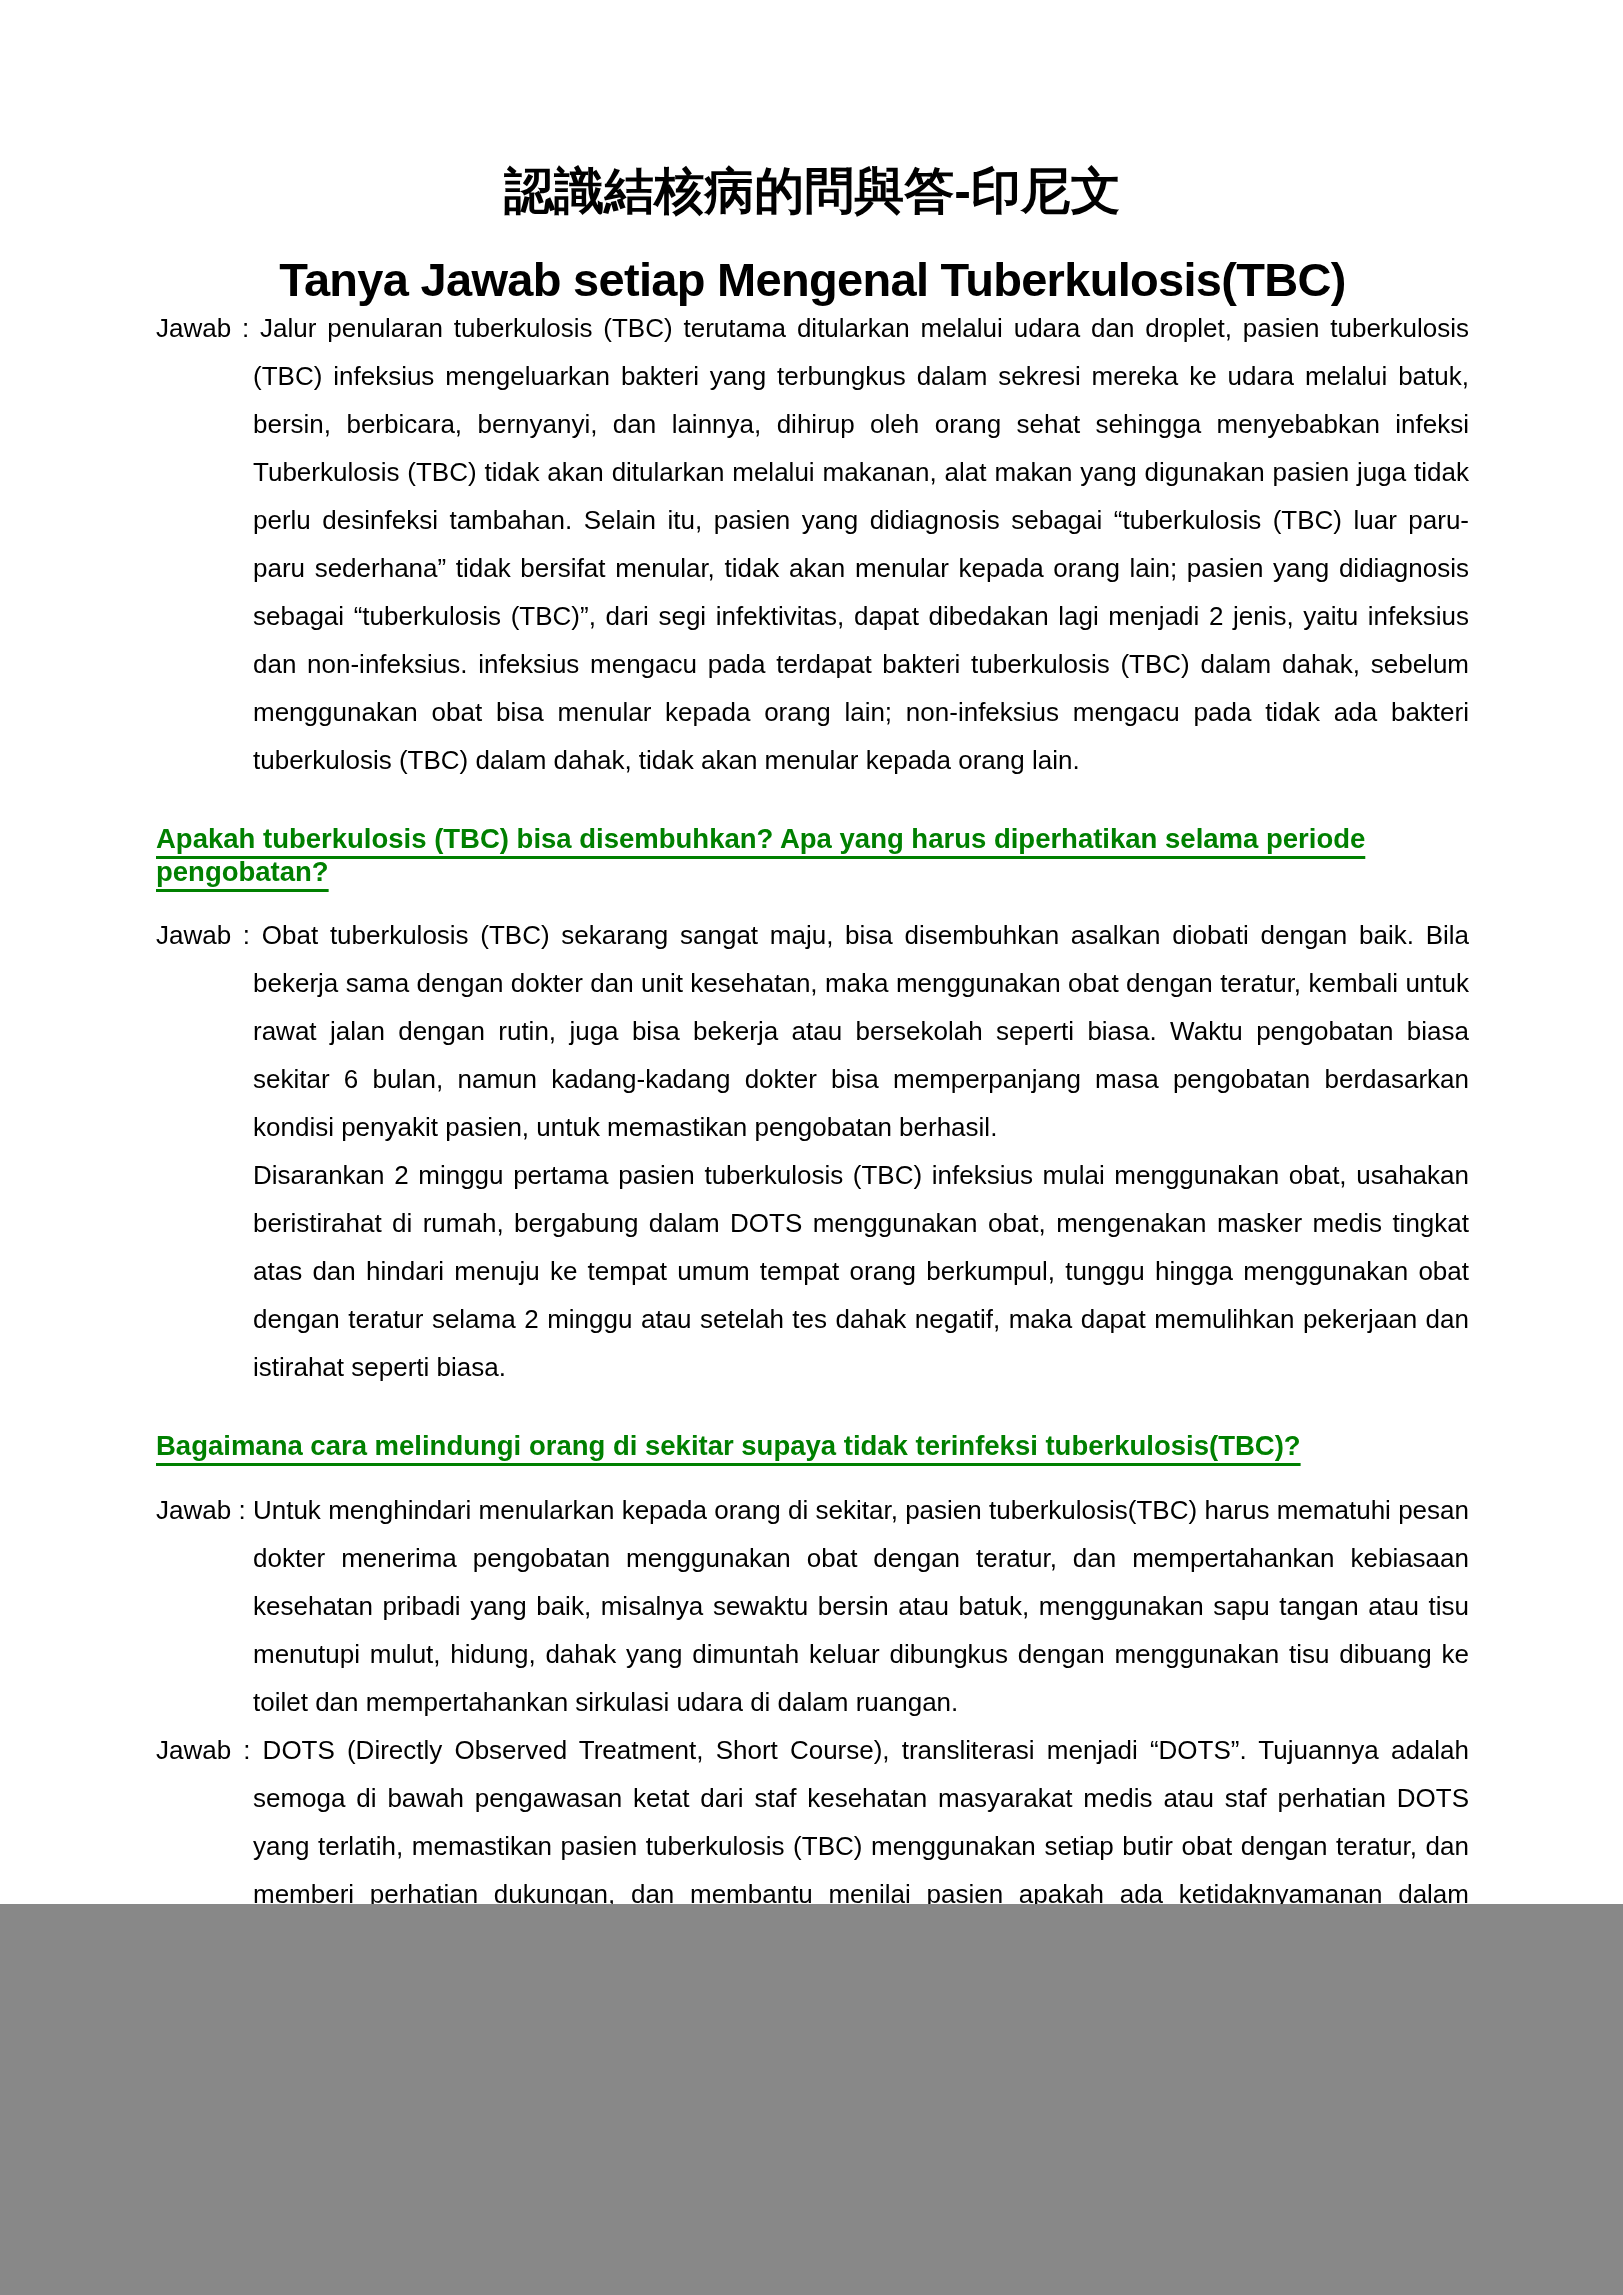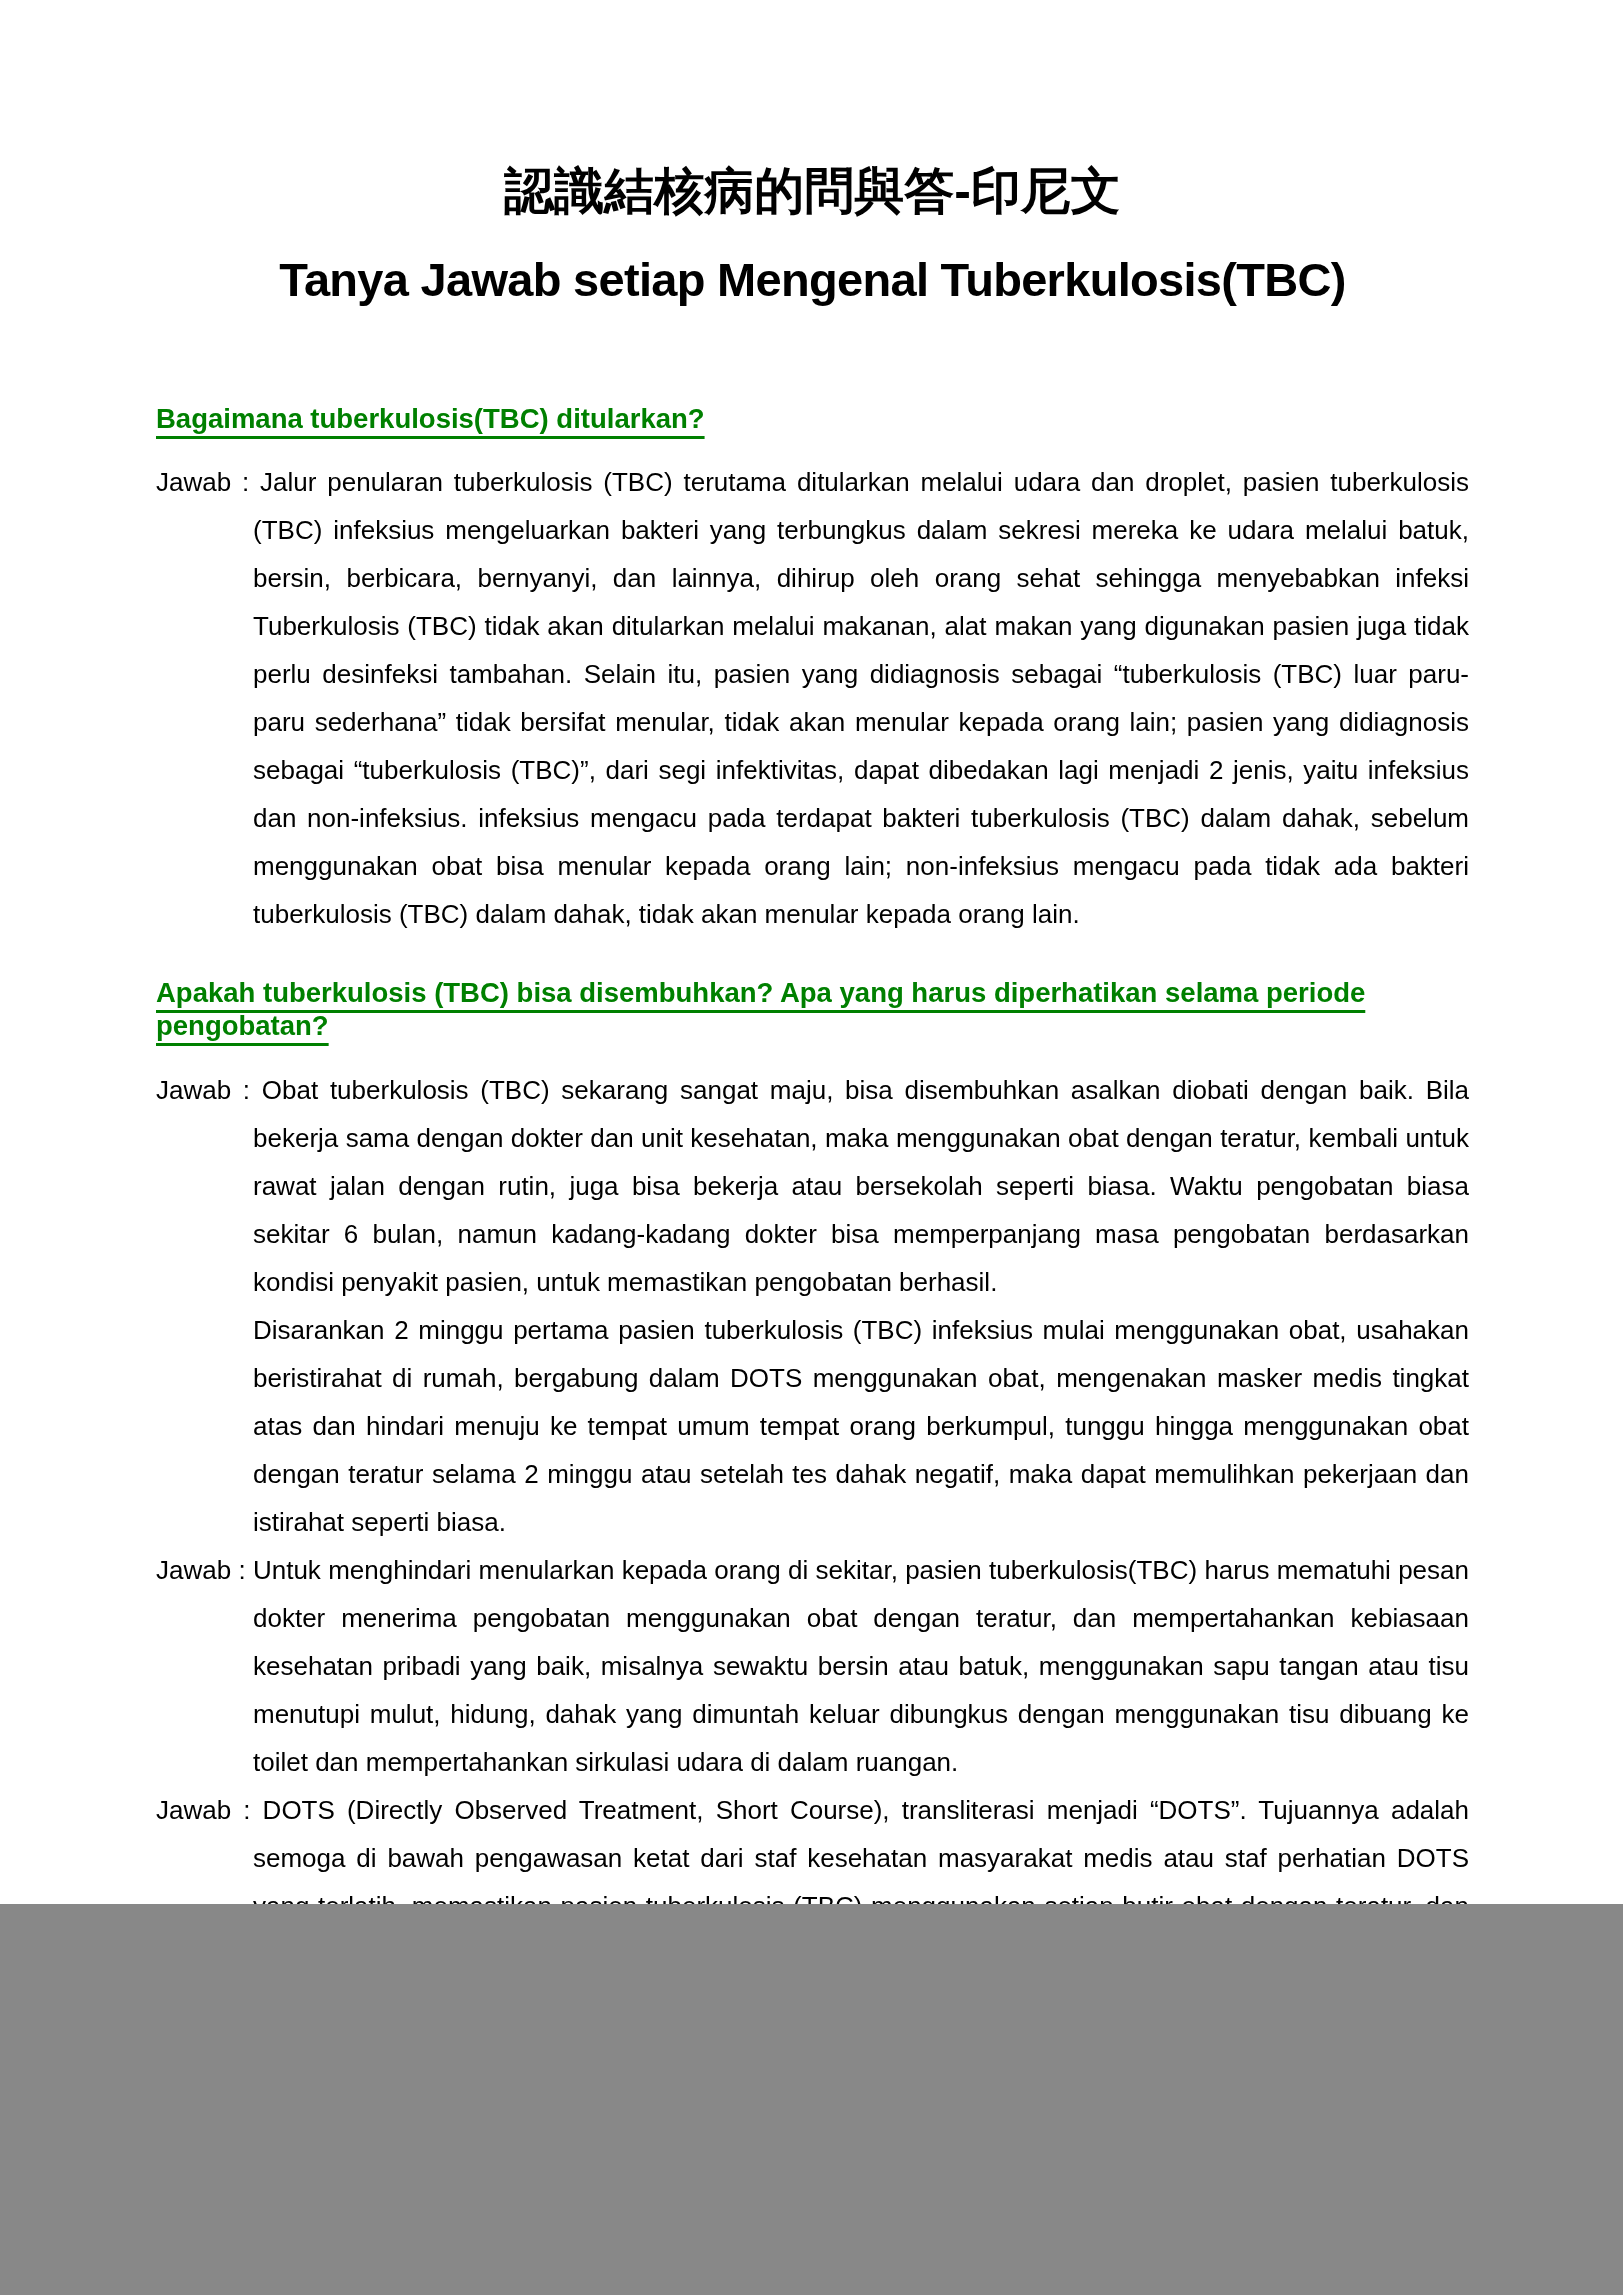--- a/index.html
+++ b/index.html
@@ -68,31 +68,31 @@
 </head>
 <body>
 
 <div class="page">
   <div class="content">
 
     <h1 class="title-zh">認識結核病的問與答-印尼文</h1>
     <h2 class="title-id">Tanya Jawab setiap Mengenal Tuberkulosis(TBC)</h2>
 
     <section>
-      <h3 class="question first">Bagaimana tuberkulosis(TBC) ditularkan?</h3>
       <p class="answer">Jawab : Jalur penularan tuberkulosis (TBC) terutama ditularkan melalui udara dan droplet, pasien tuberkulosis (TBC) infeksius mengeluarkan bakteri yang terbungkus dalam sekresi mereka ke udara melalui batuk, bersin, berbicara, bernyanyi, dan lainnya, dihirup oleh orang sehat sehingga menyebabkan infeksi Tuberkulosis (TBC) tidak akan ditularkan melalui makanan, alat makan yang digunakan pasien juga tidak perlu desinfeksi tambahan. Selain itu, pasien yang didiagnosis sebagai “tuberkulosis (TBC) luar paru-paru sederhana” tidak bersifat menular, tidak akan menular kepada orang lain; pasien yang didiagnosis sebagai “tuberkulosis (TBC)”, dari segi infektivitas, dapat dibedakan lagi menjadi 2 jenis, yaitu  infeksius dan non-infeksius. infeksius mengacu pada terdapat bakteri tuberkulosis (TBC) dalam dahak, sebelum menggunakan obat bisa menular kepada orang lain;  non-infeksius mengacu pada tidak ada bakteri tuberkulosis (TBC) dalam dahak, tidak akan menular kepada orang lain.</p>
     </section>
 
     <section>
       <h3 class="question">Apakah tuberkulosis (TBC) bisa disembuhkan? Apa yang harus diperhatikan selama periode pengobatan?</h3>
       <p class="answer">Jawab : Obat tuberkulosis (TBC) sekarang sangat maju, bisa disembuhkan asalkan diobati dengan baik. Bila bekerja sama dengan dokter dan unit kesehatan, maka menggunakan obat dengan teratur, kembali untuk rawat jalan dengan rutin, juga bisa bekerja atau bersekolah seperti biasa. Waktu pengobatan biasa sekitar 6 bulan, namun kadang-kadang dokter bisa memperpanjang masa pengobatan berdasarkan kondisi penyakit pasien, untuk memastikan pengobatan berhasil.</p>
       <p class="answer cont">Disarankan 2 minggu pertama pasien tuberkulosis (TBC) infeksius mulai menggunakan obat, usahakan beristirahat di rumah, bergabung dalam DOTS menggunakan obat, mengenakan masker medis tingkat atas dan hindari menuju ke tempat umum tempat orang berkumpul, tunggu hingga menggunakan obat dengan teratur selama 2 minggu atau setelah tes dahak negatif, maka dapat memulihkan pekerjaan dan istirahat seperti biasa.</p>
     </section>
 
     <section>
+      <h3 class="question">Bagaimana cara melindungi orang di sekitar supaya tidak terinfeksi tuberkulosis(TBC)?</h3>
       <p class="answer">Jawab : Untuk menghindari menularkan kepada orang di sekitar, pasien tuberkulosis(TBC) harus mematuhi pesan dokter menerima pengobatan menggunakan obat dengan teratur, dan mempertahankan kebiasaan kesehatan pribadi yang baik, misalnya sewaktu bersin atau batuk, menggunakan sapu tangan atau tisu menutupi mulut, hidung, dahak yang dimuntah keluar dibungkus dengan menggunakan tisu dibuang ke toilet dan mempertahankan sirkulasi udara di dalam ruangan.</p>
     </section>
 
     <section>
       <p class="answer">Jawab : DOTS (Directly Observed Treatment, Short Course), transliterasi menjadi “DOTS”. Tujuannya adalah semoga di bawah pengawasan ketat dari staf kesehatan masyarakat medis atau staf perhatian DOTS yang terlatih, memastikan pasien tuberkulosis (TBC) menggunakan setiap butir obat dengan teratur, dan memberi perhatian dukungan, dan membantu menilai pasien apakah ada ketidaknyamanan dalam menggunakan obat atau efek samping, supaya pasien bisa menyelesaikan pengobatan sesuai jadwal, juga mengerahkan semangat “Mengantarkan obat hingga ke tangan, menggunakan obat masuk ke mulut, setelah dimakan baru pergi”, serta</p>
     </section>
   </div>
 
   <div class="footer">
     <svg class="swoosh" viewBox="0 0 2078 100" preserveAspectRatio="none">

